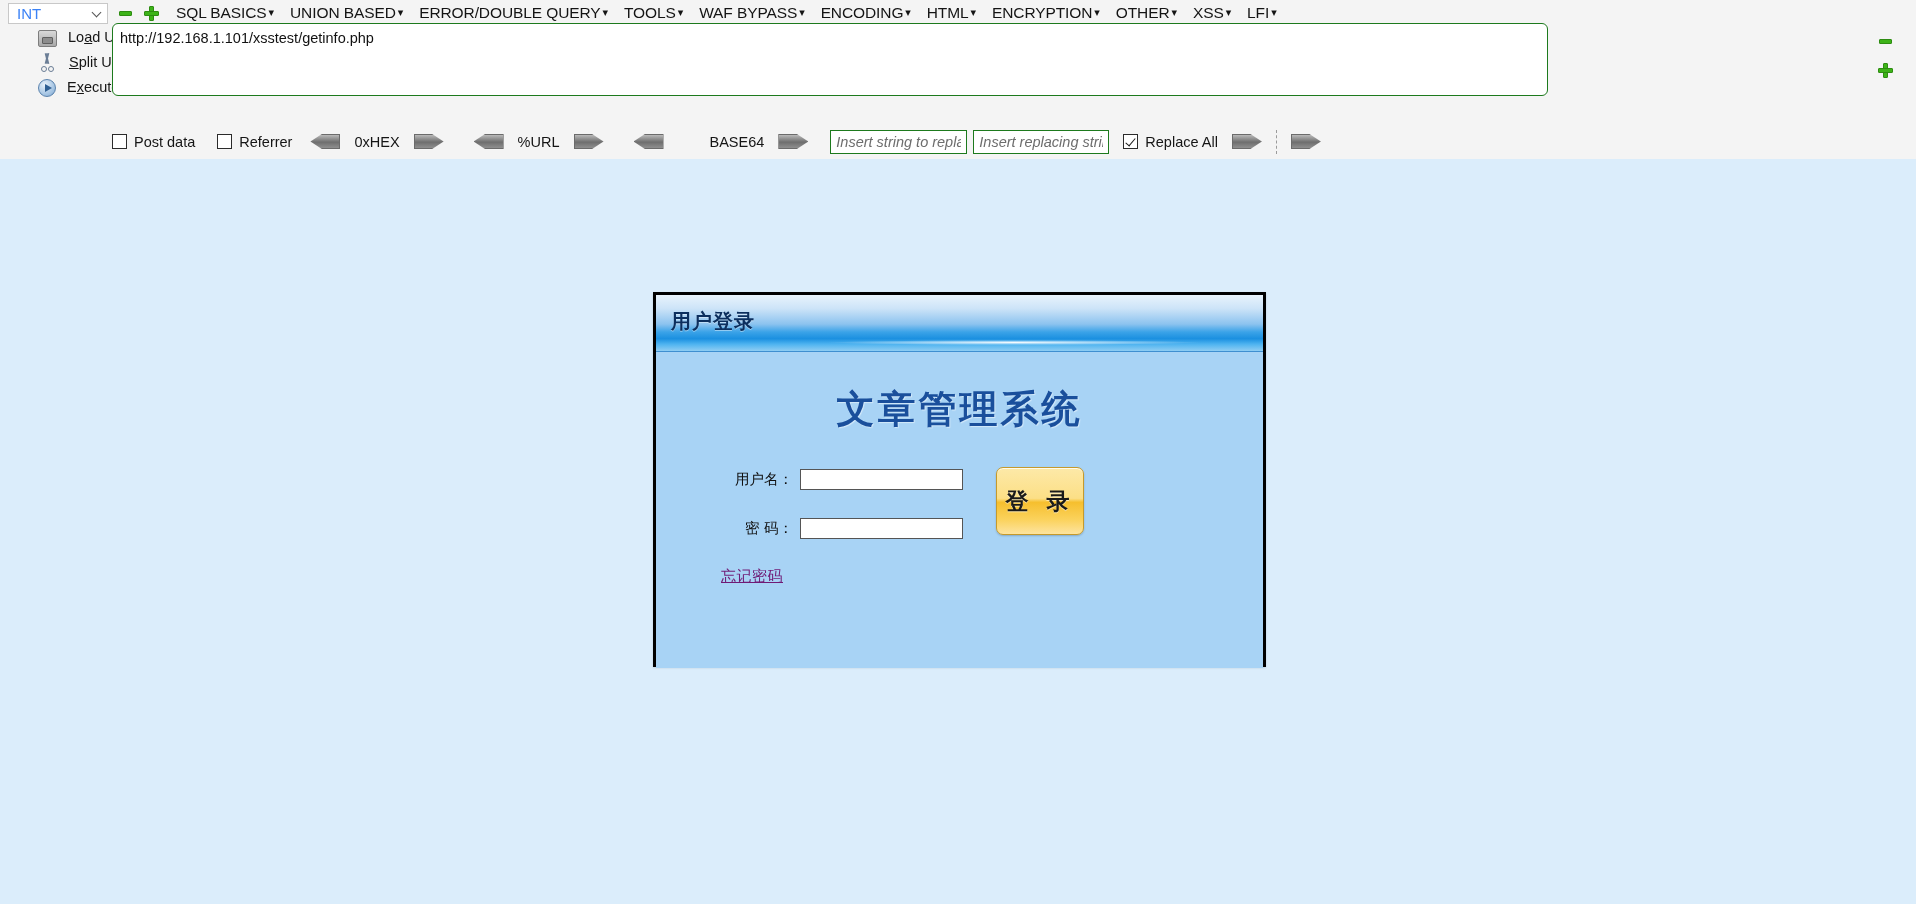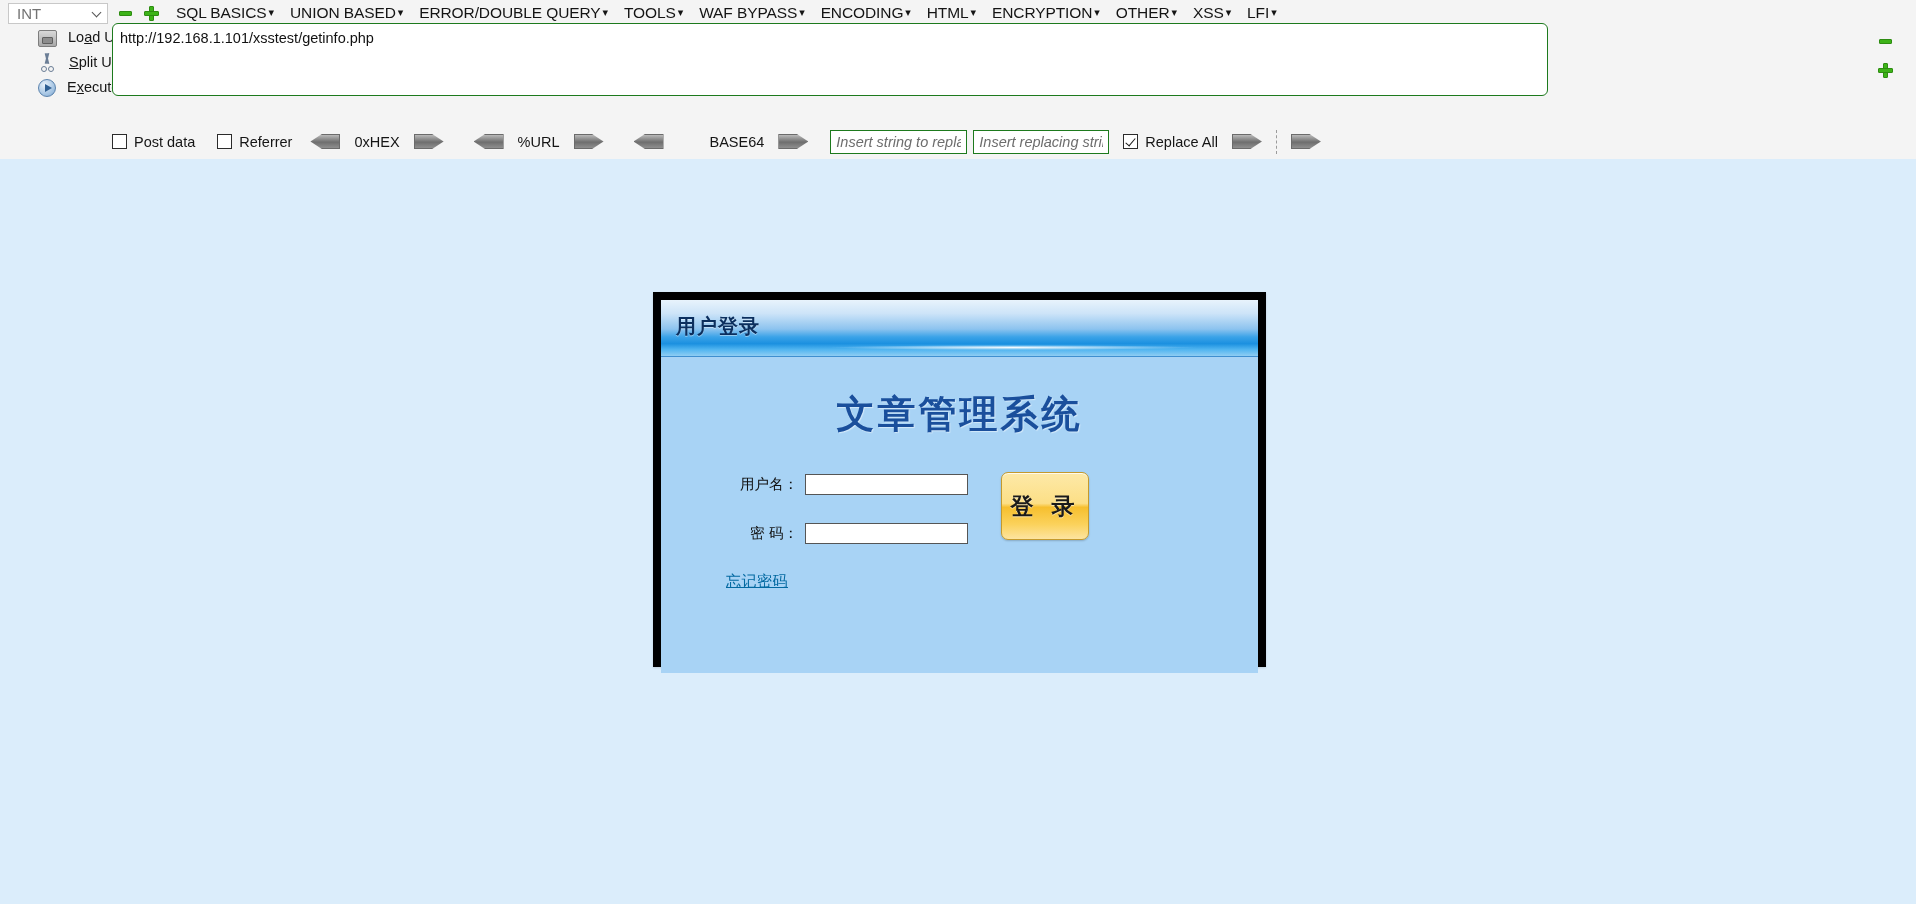--- a/index.html
+++ b/index.html
@@ -38,21 +38,21 @@
     width: 100px;
     height: 21px;
     background: #ffffff;
     border: 1px solid #c8c8c8;
     display: flex;
     align-items: center;
     justify-content: space-between;
     box-sizing: border-box;
     padding: 0 4px 0 8px;
     font-size: 15px;
-    color: #737373;
+    color: #3b82f6;
     cursor: pointer;
   }
   .int-combo .chev {
     width: 10px; height: 10px;
     position: relative;
   }
   .int-combo .chev::after {
     content: "";
     position: absolute;
     left: 0; top: 1px;
@@ -308,21 +308,21 @@
     width: 1916px;
     height: 890px;
     background: #dbedfb;
     overflow: hidden;
   }
 
   .login-panel {
     position: absolute;
     left: 653px; top: 133px;
     width: 613px; height: 375px;
-    border: 8px solid #000000;
+    border: 3px solid #000000;
     background: #a8d3f5;
     box-sizing: border-box;
     box-shadow: 0 1px 2px rgba(0,0,0,0.12);
   }
   .panel-title {
     position: relative;
     height: 57px;
     background: linear-gradient(to bottom,
         #e8f3fc 0%, #cde4f8 24%, #8cc3ef 52%,
         #3ba3e8 66%, #1b90e0 78%, #4fb4f0 88%, #8fcdf3 100%);
@@ -406,21 +406,21 @@
     color: #1a1a1a;
     letter-spacing: 5px;
     cursor: pointer;
     text-shadow: 0 1px 0 rgba(255,255,255,0.5);
   }
   .forgot {
     position: absolute;
     left: 65px; top: 215px;
     font-family: "DejaVu Sans", sans-serif;
     font-size: 15px;
-    color: #0369a1;
+    color: #701a75;
     text-decoration: underline;
     cursor: pointer;
     letter-spacing: 0.5px;
   }
 </style>
 </head>
 <body>
 
 <div class="hackbar">
 

